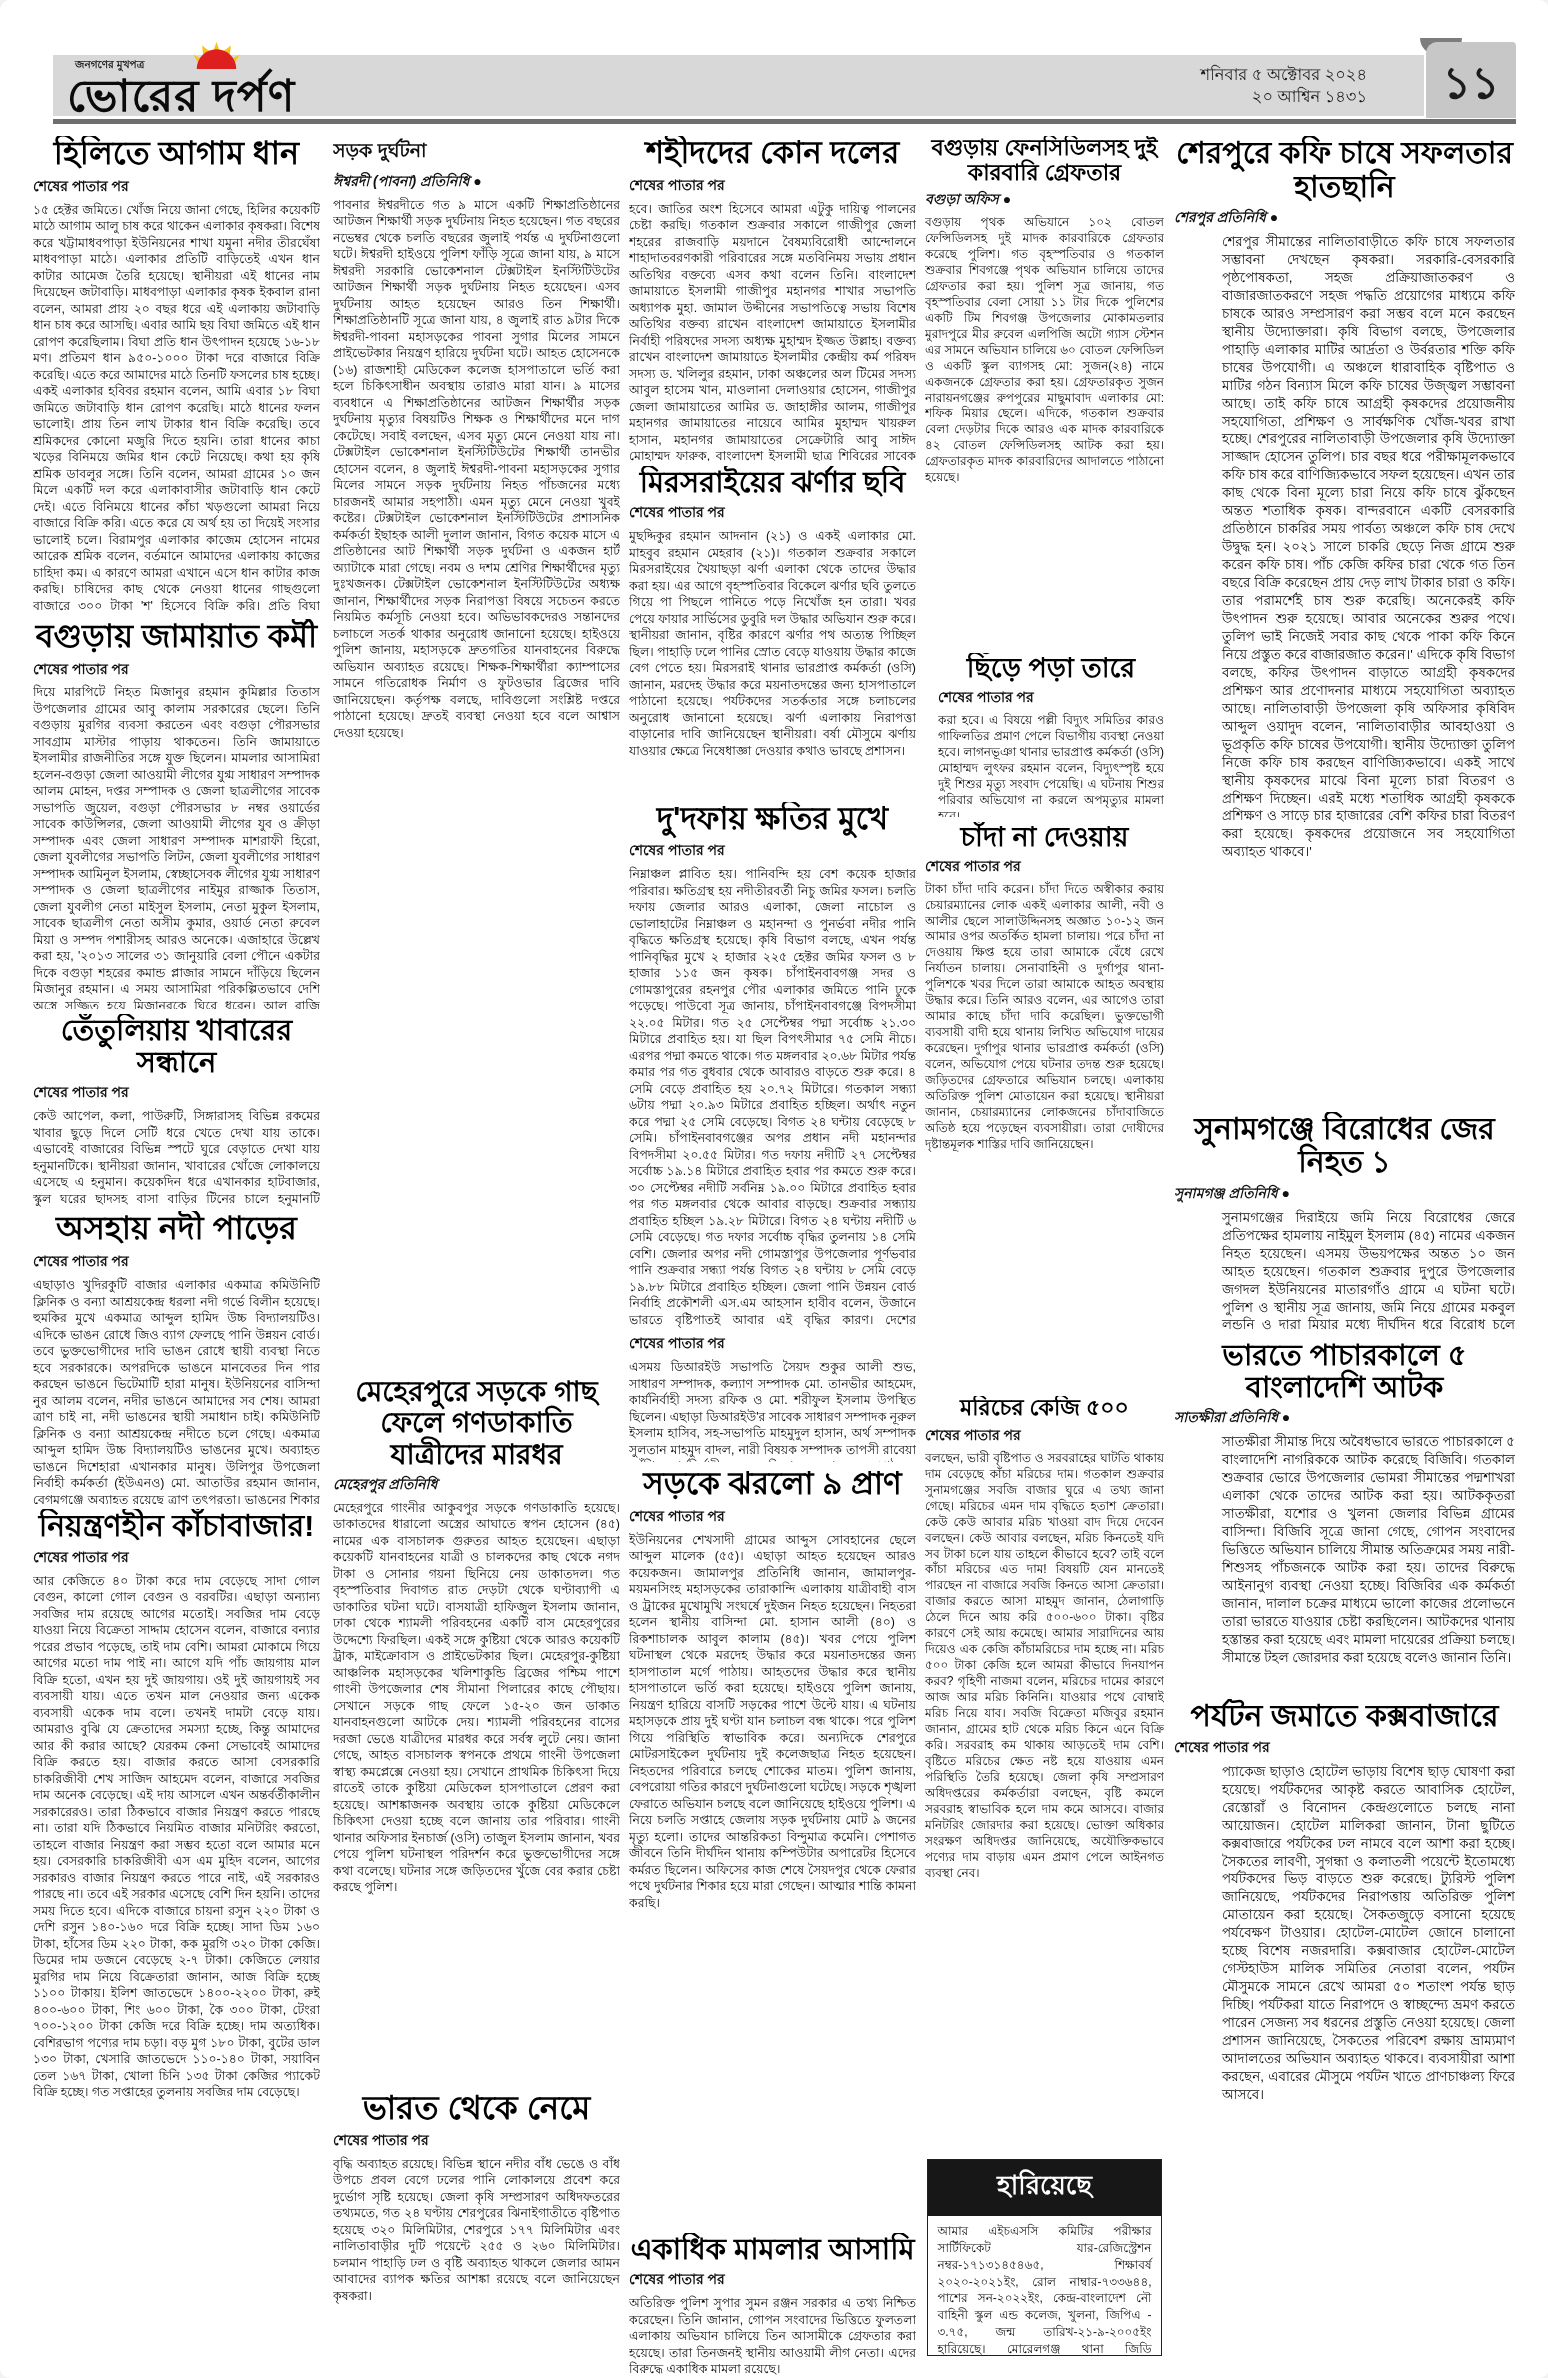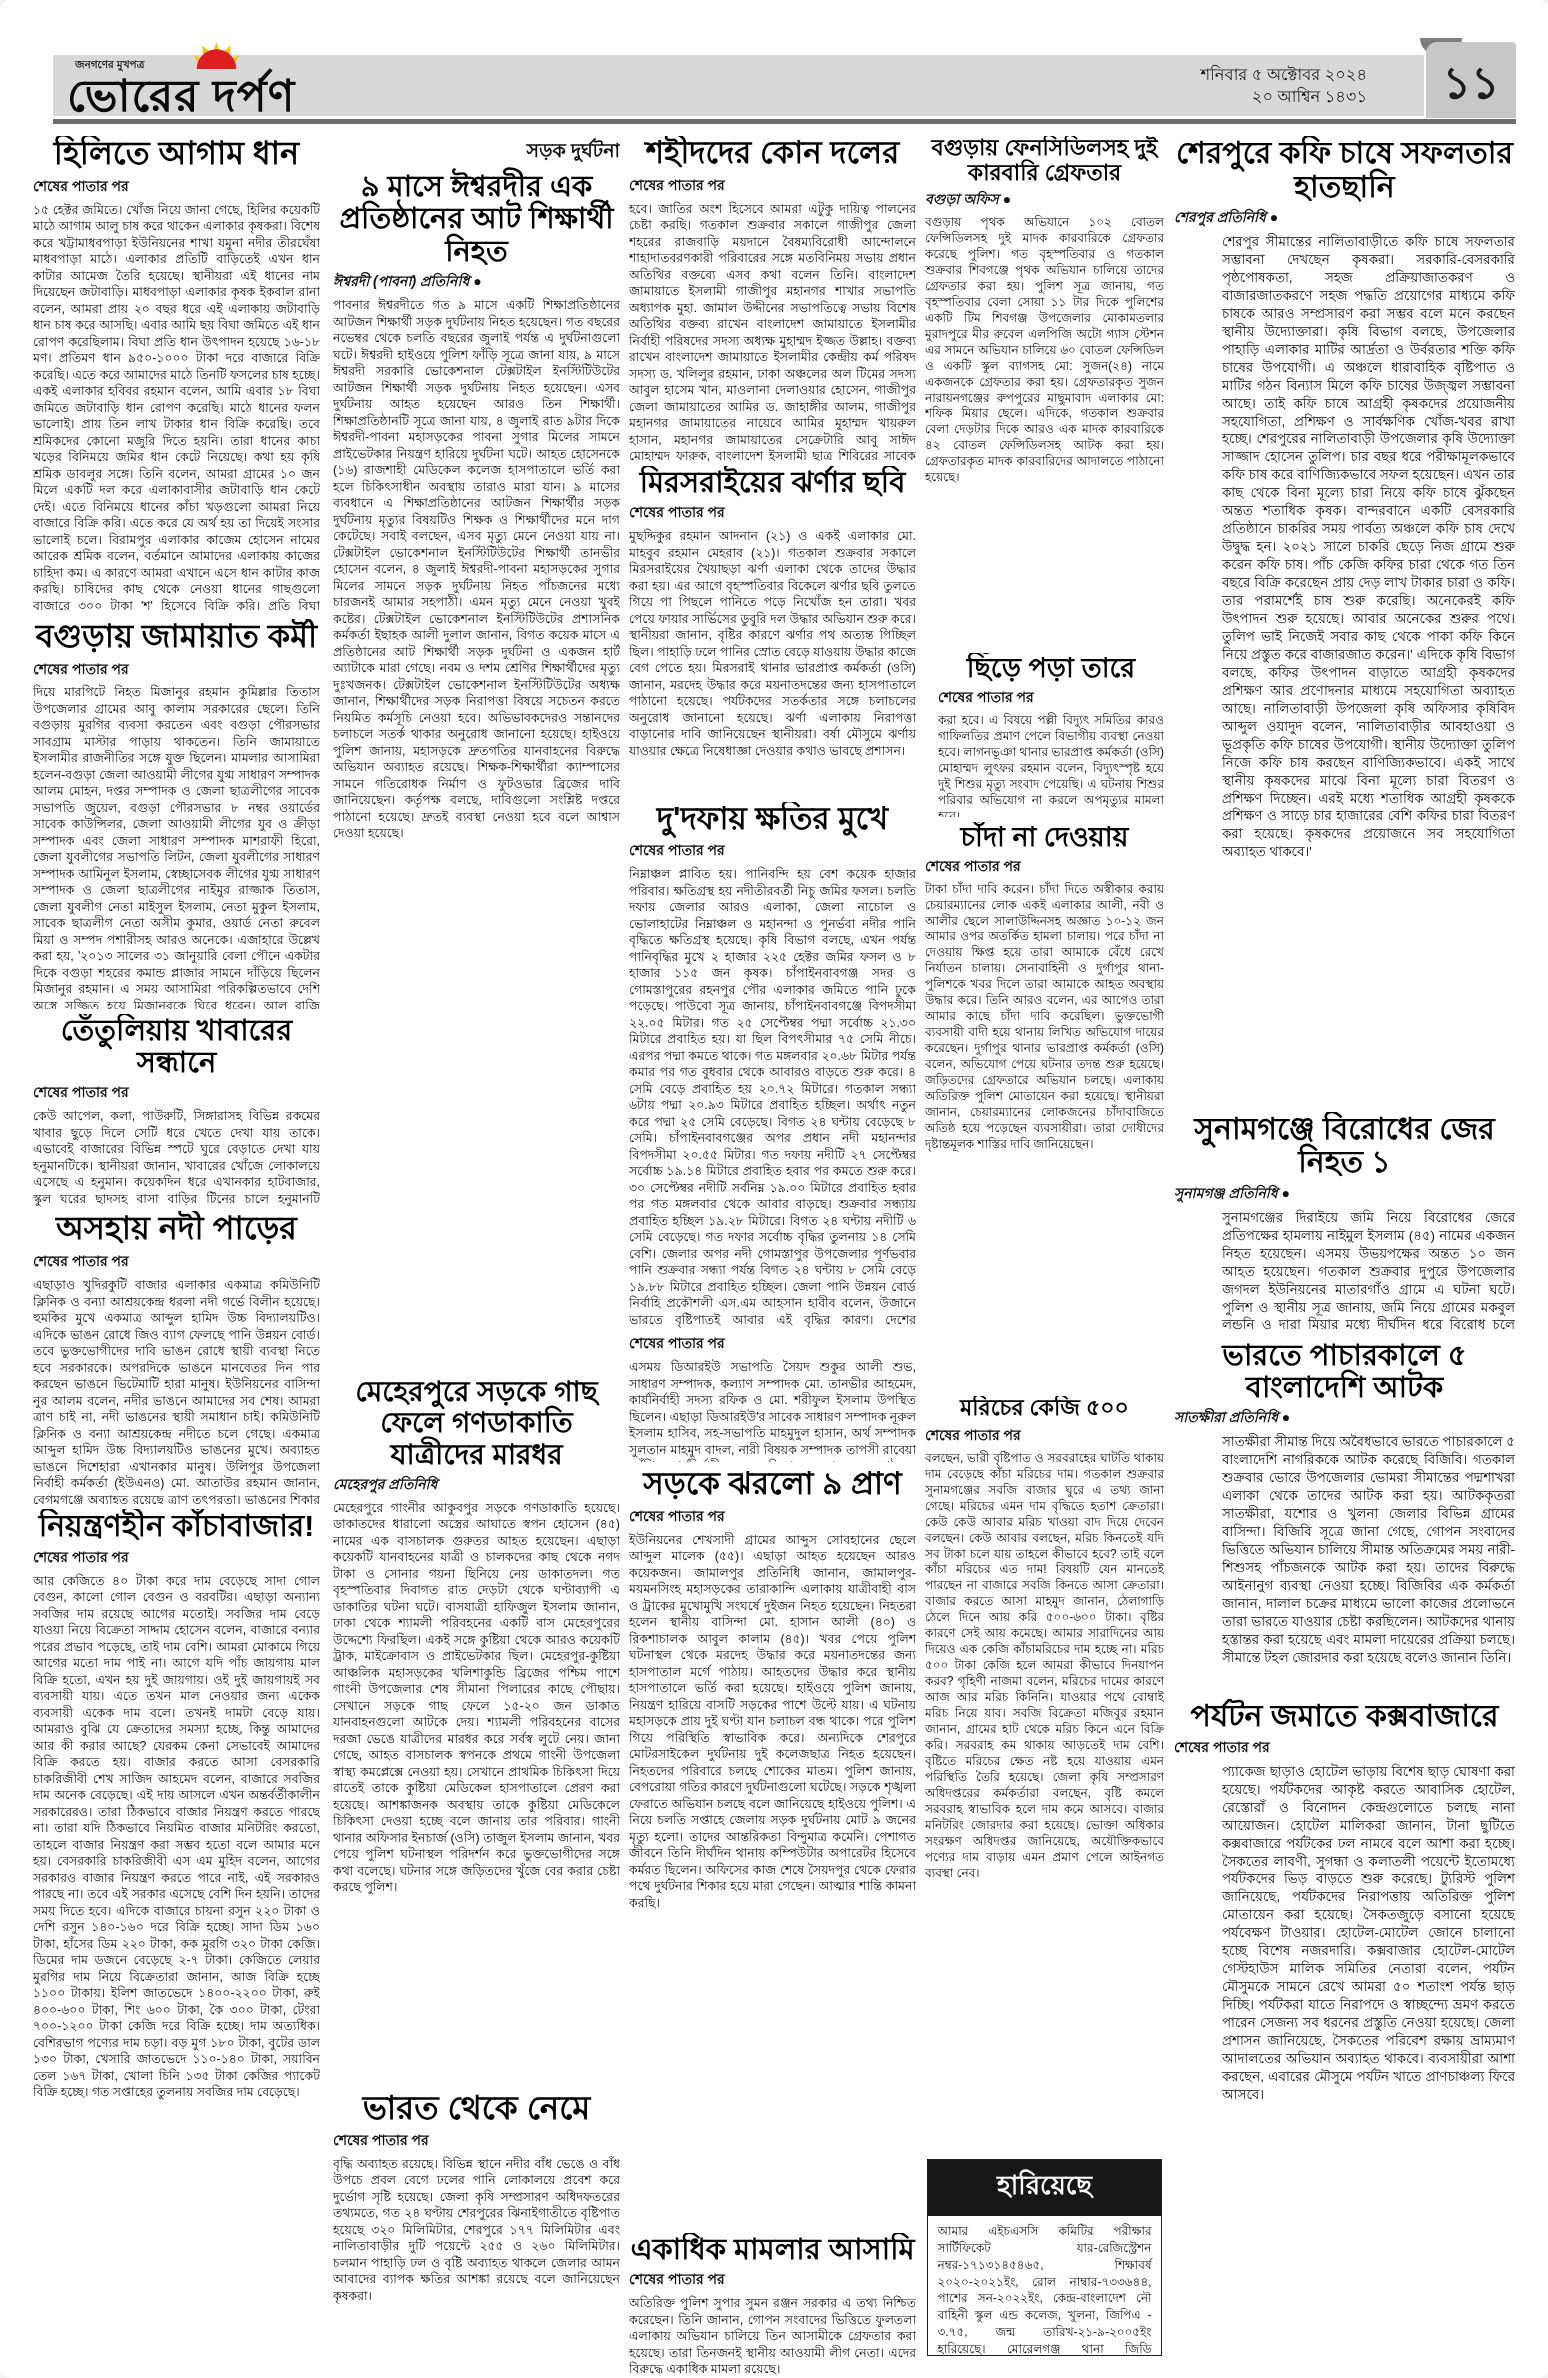--- a/index.html
+++ b/index.html
@@ -16,21 +16,21 @@
   .pagenum{position:absolute;left:1426px;top:50px;width:90px;text-align:center;font-size:44px;font-weight:900;color:#1c1c1c;}
   .mast-rule{position:absolute;left:53px;top:119px;width:1463px;height:4.8px;background:#6e6e6e;}
   
   .col{position:absolute;top:136px;}
   .col1{left:33px;width:287px;}
   .col2{left:333px;width:287px;}
   .col3{left:629px;width:287px;}
   .col4{left:925px;width:239px;}
   .col5{left:1174px;width:341px;}
   .story{overflow:hidden;margin:0 0 4.8px 0;}
-  .kicker{text-align:right;font-size:19px;font-weight:bold;margin:0 0 1.9px;}
+  .kicker{text-align:left;font-size:19px;font-weight:bold;margin:0 0 1.9px;}
   .headline{font-weight:800;text-align:center;color:#000;margin:0 0 2.9px;line-height:1.12;}
   .h33{font-size:32px;} .h31{font-size:30px;} .h30{font-size:29px;} .h29{font-size:28px;}
   .h28{font-size:27px;} .h26{font-size:22px;} .h34{font-size:32.5px;} .h32{font-size:31px;text-align:center;}
   .subhead{text-align:left;font-size:14px;font-weight:bold;margin:0 0 2.9px;}
   .byline{font-weight:bold;font-style:italic;font-size:14px;margin:1px 0 2.9px;}
   .body{margin:0;text-align:justify;font-size:12.4px;line-height:1.33;color:#0b0b0b;}
   .col4 .body{font-size:12px;}
   .col5 .body{font-size:13.4px;line-height:1.34;margin-left:48px;}
   
   .s-c1a1{height:478px;} .s-c1a2{height:390px;} .s-c1a3{height:193px;} .s-c1a4{height:293px;} .s-c1a5{height:860px;}
@@ -96,21 +96,20 @@
     <div class="story s-c1a5">
       <h2 class="headline h31">নিয়ন্ত্রণহীন কাঁচাবাজার!</h2>
       <div class="subhead">শেষের পাতার পর</div>
       <p class="body">আর কেজিতে ৪০ টাকা করে দাম বেড়েছে সাদা গোল বেগুন, কালো গোল বেগুন ও বরবটির। এছাড়া অন্যান্য সবজির দাম রয়েছে আগের মতোই। সবজির দাম বেড়ে যাওয়া নিয়ে বিক্রেতা সাদ্দাম হোসেন বলেন, বাজারে বন্যার পরের প্রভাব পড়েছে, তাই দাম বেশি। আমরা মোকামে গিয়ে আগের মতো দাম পাই না। আগে যদি পাঁচ জায়গায় মাল বিক্রি হতো, এখন হয় দুই জায়গায়। ওই দুই জায়গায়ই সব ব্যবসায়ী যায়। এতে তখন মাল নেওয়ার জন্য একেক ব্যবসায়ী একেক দাম বলে। তখনই দামটা বেড়ে যায়। আমরাও বুঝি যে ক্রেতাদের সমস্যা হচ্ছে, কিন্তু আমাদের আর কী করার আছে? যেরকম কেনা সেভাবেই আমাদের বিক্রি করতে হয়। বাজার করতে আসা বেসরকারি চাকরিজীবী শেখ সাজিদ আহমেদ বলেন, বাজারে সবজির দাম অনেক বেড়েছে। এই দায় আসলে এখন অন্তর্বর্তীকালীন সরকারেরও। তারা ঠিকভাবে বাজার নিয়ন্ত্রণ করতে পারছে না। তারা যদি ঠিকভাবে নিয়মিত বাজার মনিটরিং করতো, তাহলে বাজার নিয়ন্ত্রণ করা সম্ভব হতো বলে আমার মনে হয়। বেসরকারি চাকরিজীবী এস এম মুহিদ বলেন, আগের সরকারও বাজার নিয়ন্ত্রণ করতে পারে নাই, এই সরকারও পারছে না। তবে এই সরকার এসেছে বেশি দিন হয়নি। তাদের সময় দিতে হবে। এদিকে বাজারে চায়না রসুন ২২০ টাকা ও দেশি রসুন ১৪০-১৬০ দরে বিক্রি হচ্ছে। সাদা ডিম ১৬০ টাকা, হাঁসের ডিম ২২০ টাকা, কক মুরগি ৩২০ টাকা কেজি। ডিমের দাম ডজনে বেড়েছে ২-৭ টাকা। কেজিতে লেয়ার মুরগির দাম নিয়ে বিক্রেতারা জানান, আজ বিক্রি হচ্ছে ১১০০ টাকায়। ইলিশ জাতভেদে ১৪০০-২২০০ টাকা, রুই ৪০০-৬০০ টাকা, শিং ৬০০ টাকা, কৈ ৩০০ টাকা, টেংরা ৭০০-১২০০ টাকা কেজি দরে বিক্রি হচ্ছে। দাম অত্যধিক। বেশিরভাগ পণ্যের দাম চড়া। বড় মুগ ১৮০ টাকা, বুটের ডাল ১৩০ টাকা, খেসারি জাতভেদে ১১০-১৪০ টাকা, সয়াবিন তেল ১৬৭ টাকা, খোলা চিনি ১৩৫ টাকা কেজির প্যাকেট বিক্রি হচ্ছে। গত সপ্তাহের তুলনায় সবজির দাম বেড়েছে।</p>
     </div>
   </div>
 
   <div class="col col2">
     <div class="story s-c2a1">
       <div class="kicker">সড়ক দুর্ঘটনা</div>
-      <h2 class="headline h30">৯ মাসে ঈশ্বরদীর এক প্রতিষ্ঠানের আট শিক্ষার্থী নিহত</h2>
       <div class="byline">ঈশ্বরদী (পাবনা) প্রতিনিধি ●</div>
       <p class="body">পাবনার ঈশ্বরদীতে গত ৯ মাসে একটি শিক্ষাপ্রতিষ্ঠানের আটজন শিক্ষার্থী সড়ক দুর্ঘটনায় নিহত হয়েছেন। গত বছরের নভেম্বর থেকে চলতি বছরের জুলাই পর্যন্ত এ দুর্ঘটনাগুলো ঘটে। ঈশ্বরদী হাইওয়ে পুলিশ ফাঁড়ি সূত্রে জানা যায়, ৯ মাসে ঈশ্বরদী সরকারি ভোকেশনাল টেক্সটাইল ইনস্টিটিউটের আটজন শিক্ষার্থী সড়ক দুর্ঘটনায় নিহত হয়েছেন। এসব দুর্ঘটনায় আহত হয়েছেন আরও তিন শিক্ষার্থী। শিক্ষাপ্রতিষ্ঠানটি সূত্রে জানা যায়, ৪ জুলাই রাত ৯টার দিকে ঈশ্বরদী-পাবনা মহাসড়কের পাবনা সুগার মিলের সামনে প্রাইভেটকার নিয়ন্ত্রণ হারিয়ে দুর্ঘটনা ঘটে। আহত হোসেনকে (১৬) রাজশাহী মেডিকেল কলেজ হাসপাতালে ভর্তি করা হলে চিকিৎসাধীন অবস্থায় তারাও মারা যান। ৯ মাসের ব্যবধানে এ শিক্ষাপ্রতিষ্ঠানের আটজন শিক্ষার্থীর সড়ক দুর্ঘটনায় মৃত্যুর বিষয়টিও শিক্ষক ও শিক্ষার্থীদের মনে দাগ কেটেছে। সবাই বলছেন, এসব মৃত্যু মেনে নেওয়া যায় না। টেক্সটাইল ভোকেশনাল ইনস্টিটিউটের শিক্ষার্থী তানভীর হোসেন বলেন, ৪ জুলাই ঈশ্বরদী-পাবনা মহাসড়কের সুগার মিলের সামনে সড়ক দুর্ঘটনায় নিহত পাঁচজনের মধ্যে চারজনই আমার সহপাঠী। এমন মৃত্যু মেনে নেওয়া খুবই কষ্টের। টেক্সটাইল ভোকেশনাল ইনস্টিটিউটের প্রশাসনিক কর্মকর্তা ইছাহক আলী দুলাল জানান, বিগত কয়েক মাসে এ প্রতিষ্ঠানের আট শিক্ষার্থী সড়ক দুর্ঘটনা ও একজন হার্ট অ্যাটাকে মারা গেছে। নবম ও দশম শ্রেণির শিক্ষার্থীদের মৃত্যু দুঃখজনক। টেক্সটাইল ভোকেশনাল ইনস্টিটিউটের অধ্যক্ষ জানান, শিক্ষার্থীদের সড়ক নিরাপত্তা বিষয়ে সচেতন করতে নিয়মিত কর্মসূচি নেওয়া হবে। অভিভাবকদেরও সন্তানদের চলাচলে সতর্ক থাকার অনুরোধ জানানো হয়েছে। হাইওয়ে পুলিশ জানায়, মহাসড়কে দ্রুতগতির যানবাহনের বিরুদ্ধে অভিযান অব্যাহত রয়েছে। শিক্ষক-শিক্ষার্থীরা ক্যাম্পাসের সামনে গতিরোধক নির্মাণ ও ফুটওভার ব্রিজের দাবি জানিয়েছেন। কর্তৃপক্ষ বলছে, দাবিগুলো সংশ্লিষ্ট দপ্তরে পাঠানো হয়েছে। দ্রুতই ব্যবস্থা নেওয়া হবে বলে আশ্বাস দেওয়া হয়েছে।</p>
     </div>
     <div class="story s-c2a2">
       <h2 class="headline h29">মেহেরপুরে সড়কে গাছ ফেলে গণডাকাতি যাত্রীদের মারধর</h2>
       <div class="byline">মেহেরপুর প্রতিনিধি</div>
       <p class="body">মেহেরপুরে গাংনীর আকুবপুর সড়কে গণডাকাতি হয়েছে। ডাকাতদের ধারালো অস্ত্রের আঘাতে স্বপন হোসেন (৪৫) নামের এক বাসচালক গুরুতর আহত হয়েছেন। এছাড়া কয়েকটি যানবাহনের যাত্রী ও চালকদের কাছ থেকে নগদ টাকা ও সোনার গয়না ছিনিয়ে নেয় ডাকাতদল। গত বৃহস্পতিবার দিবাগত রাত দেড়টা থেকে ঘণ্টাব্যাপী এ ডাকাতির ঘটনা ঘটে। বাসযাত্রী হাফিজুল ইসলাম জানান, ঢাকা থেকে শ্যামলী পরিবহনের একটি বাস মেহেরপুরের উদ্দেশ্যে ফিরছিল। একই সঙ্গে কুষ্টিয়া থেকে আরও কয়েকটি ট্রাক, মাইক্রোবাস ও প্রাইভেটকার ছিল। মেহেরপুর-কুষ্টিয়া আঞ্চলিক মহাসড়কের খলিশাকুন্ডি ব্রিজের পশ্চিম পাশে গাংনী উপজেলার শেষ সীমানা পিলারের কাছে পৌছায়। সেখানে সড়কে গাছ ফেলে ১৫-২০ জন ডাকাত যানবাহনগুলো আটকে দেয়। শ্যামলী পরিবহনের বাসের দরজা ভেঙে যাত্রীদের মারধর করে সর্বস্ব লুটে নেয়। জানা গেছে, আহত বাসচালক স্বপনকে প্রথমে গাংনী উপজেলা স্বাস্থ্য কমপ্লেক্সে নেওয়া হয়। সেখানে প্রাথমিক চিকিৎসা দিয়ে রাতেই তাকে কুষ্টিয়া মেডিকেল হাসপাতালে প্রেরণ করা হয়েছে। আশঙ্কাজনক অবস্থায় তাকে কুষ্টিয়া মেডিকেলে চিকিৎসা দেওয়া হচ্ছে বলে জানায় তার পরিবার। গাংনী থানার অফিসার ইনচার্জ (ওসি) তাজুল ইসলাম জানান, খবর পেয়ে পুলিশ ঘটনাস্থল পরিদর্শন করে ভুক্তভোগীদের সঙ্গে কথা বলেছে। ঘটনার সঙ্গে জড়িতদের খুঁজে বের করার চেষ্টা করছে পুলিশ।</p>
     </div>
     <div class="story s-c2a3">
       <h2 class="headline h34">ভারত থেকে নেমে</h2>

